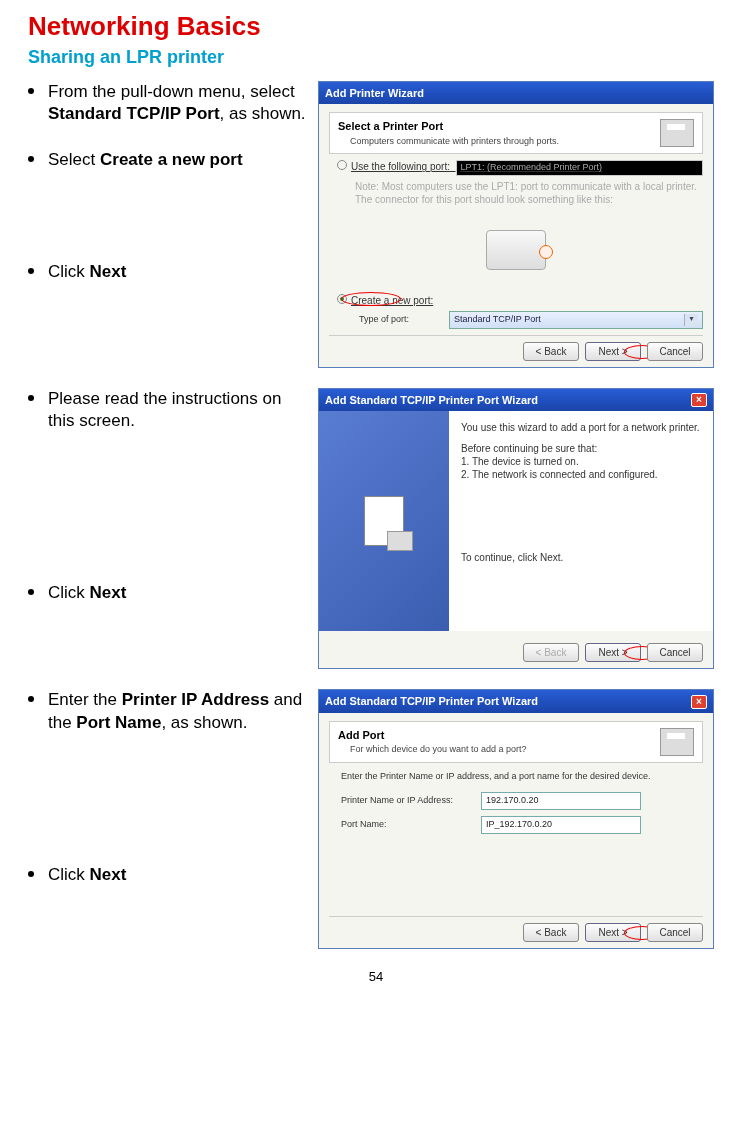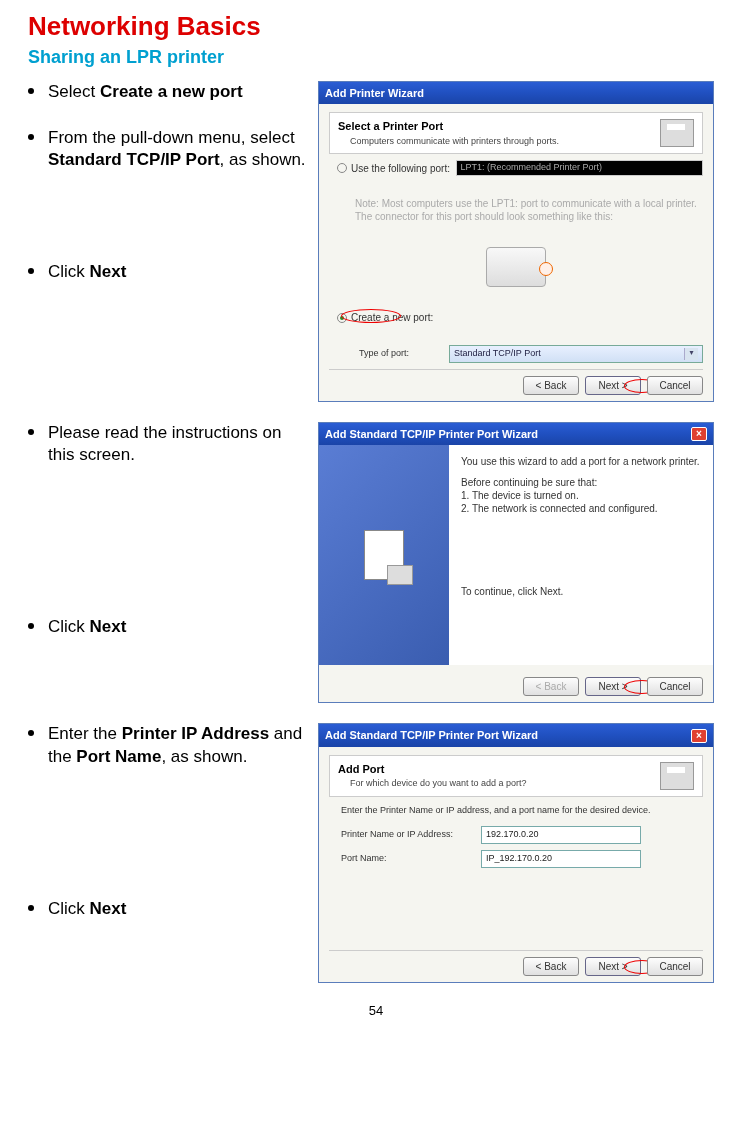--- a/index.html
+++ b/index.html
@@ -16,21 +16,21 @@
   .dialog { border: 1px solid #5a7dbb; background: #eeeeee; width: 396px; font-size: 10px; color: #333; }
   .titlebar { background: linear-gradient(to bottom, #2a5dd4 0%, #2050c0 50%, #1a44a8 100%); color: #fff; padding: 4px 6px; font-size: 11px; font-weight: bold; display: flex; justify-content: space-between; align-items: flex-end; }
   .closebtn { width: 16px; height: 14px; background: #e04030; border: 1px solid #fff; color: #fff; font-size: 10px; text-align: center; line-height: 12px; border-radius: 2px; }
   .dlg-body { padding: 8px 10px 6px 10px; background: #f5f5f0; }
   .dlg-header { display: flex; justify-content: space-between; align-items: flex-start; background: #fff; border: 1px solid #ccc; padding: 6px 8px; margin-bottom: 6px; }
   .dlg-header .ht { font-weight: bold; font-size: 11px; color: #000; }
   .dlg-header .hs { font-size: 9px; color: #444; margin-top: 2px; padding-left: 12px; }
   .printer-icon { width: 34px; height: 28px; background: #ddd; border: 1px solid #999; position: relative; }
   .printer-icon::before { content: ""; position: absolute; top: 4px; left: 6px; width: 18px; height: 6px; background: #fff; }
   .small-text { font-size: 9px; color: #333; margin: 3px 0; }
-  .radio-line { display: flex; align-items: center; font-size: 10px; margin: 4px 0 21px 8px; }
+  .radio-line { display: flex; align-items: flex-start; font-size: 10px; margin: 4px 0 4px 8px; text-decoration: underline; }
   .radio { width: 10px; height: 10px; border: 1px solid #888; border-radius: 50%; margin-right: 4px; flex-shrink: 0; display: flex; align-items: center; justify-content: center; }
   .radio.on::after { content: ""; width: 4px; height: 4px; background: #2a8c2a; border-radius: 50%; }
   .disabled-text { color: #aaa; }
   .graybox { border: 1px solid #ccc; background: #000000; padding: 1px 4px; font-size: 9px; color: #aaa; flex: 1; }
   .illustration { height: 80px; display: flex; align-items: center; justify-content: center; margin: 4px 0; position: relative; }
   .illus-printer { width: 60px; height: 40px; background: linear-gradient(#f8f8f8, #ddd); border: 1px solid #aaa; border-radius: 4px; position: relative; }
   .illus-dot { width: 14px; height: 14px; border: 1px solid #e60; border-radius: 50%; position: absolute; right: -8px; top: 14px; background: #fff0e8; }
   .label-col { display: flex; align-items: center; margin: 3px 0 3px 16px; font-size: 9px; }
   .label-col .lbl { width: 90px; }
   .select-box { flex: 1; border: 1px solid #7a9; background: linear-gradient(#e8f0ff,#d0e0f5); padding: 2px 4px; font-size: 9px; display: flex; justify-content: space-between; align-items: center; color: #224; }
@@ -56,27 +56,27 @@
 <div class="page">
   <h1>Networking Basics</h1>
   <h2>Sharing an LPR printer</h2>
 
   <div class="row">
     <div class="instructions">
       <ul class="bullets">
         <li>
           <span class="dot"></span>
           <span class="txt">
+            <span>From the pull-down menu, select </span><b>Standard TCP/IP Port</b><span>, as shown.</span>
+          </span>
+        </li>
+        <li>
+          <span class="dot"></span>
+          <span class="txt">
             <span>Select </span><b>Create a new port</b>
-          </span>
-        </li>
-        <li>
-          <span class="dot"></span>
-          <span class="txt">
-            <span>From the pull-down menu, select </span><b>Standard TCP/IP Port</b><span>, as shown.</span>
           </span>
         </li>
         <li style="margin-top:90px;">
           <span class="dot"></span>
           <span class="txt">
             <span>Click </span><b>Next</b>
           </span>
         </li>
       </ul>
     </div>

